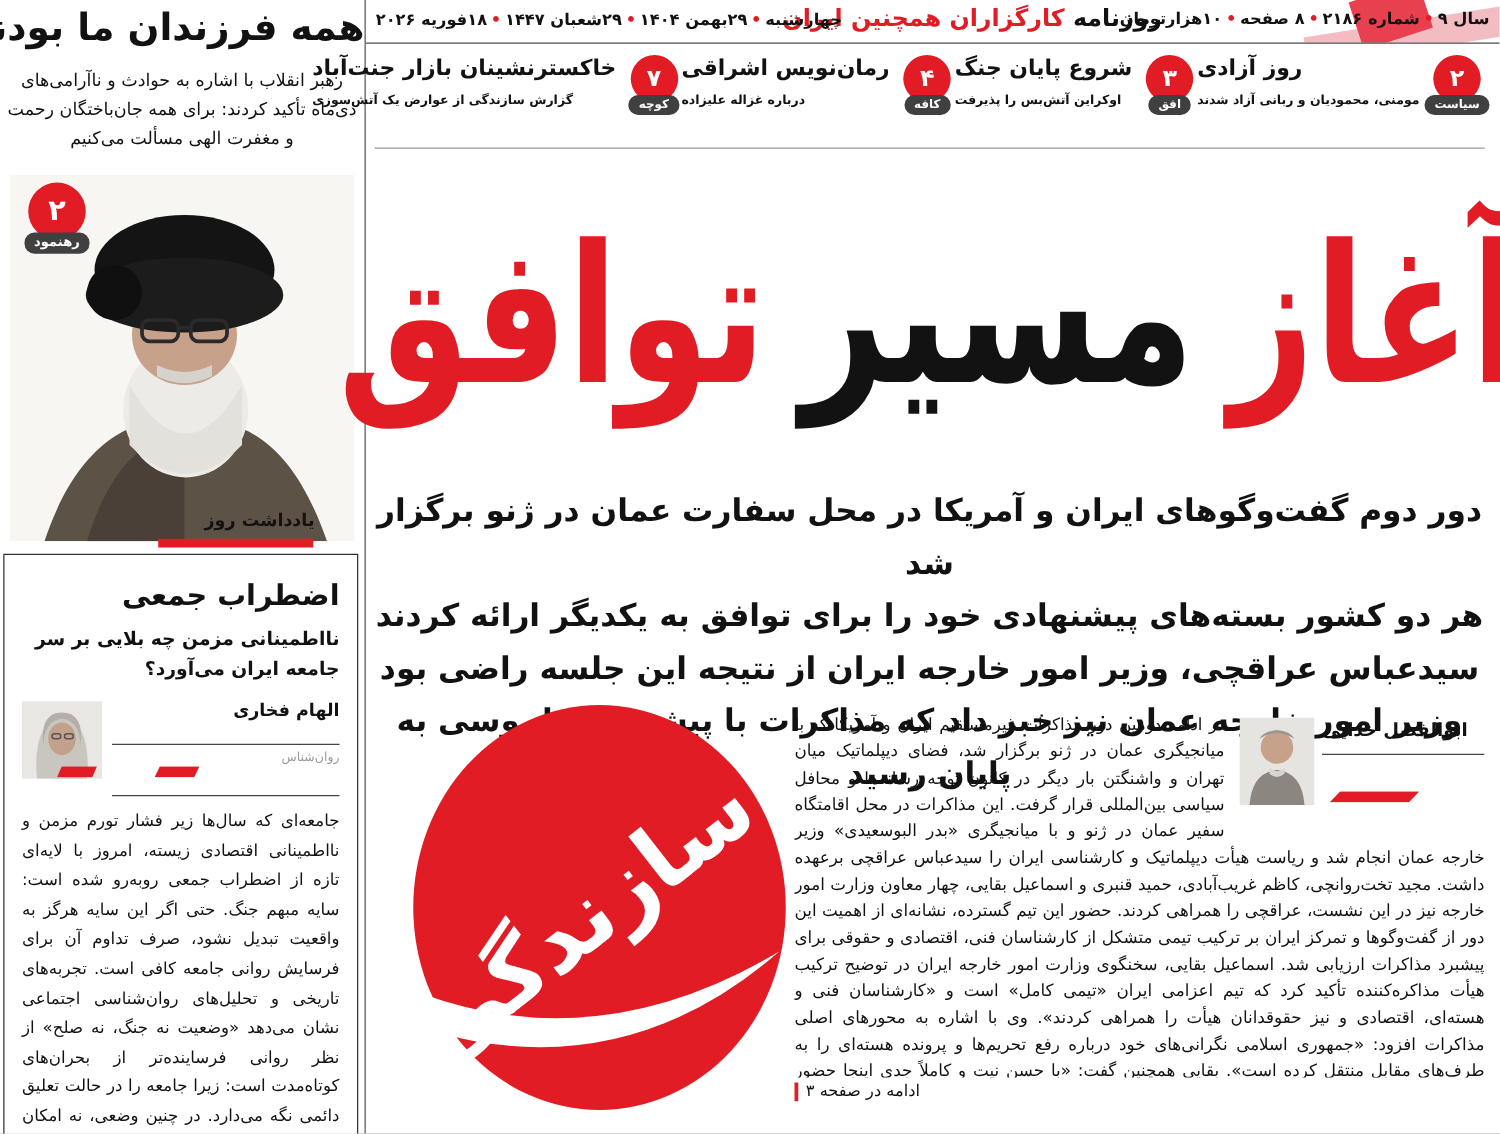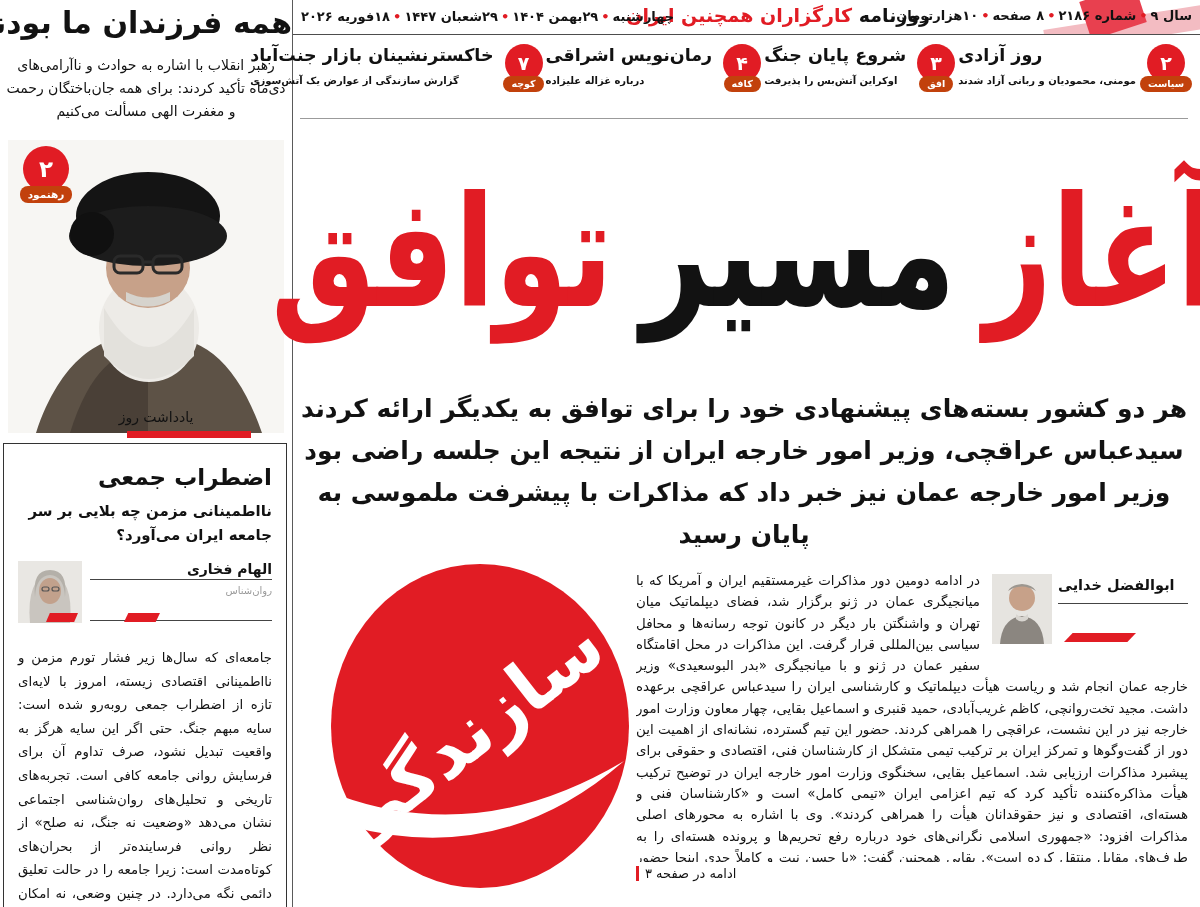--- a/index.html
+++ b/index.html
@@ -21,39 +21,39 @@
   .red-dot{color:#e11c24;margin:0 3px;font-weight:bold;}
   
   .navbar{position:absolute;left:300px;top:44px;width:888px;height:72px;display:flex;justify-content:space-between;align-items:flex-start;}
   .nav-item{display:flex;gap:8px;}
   .nav-text{text-align:left;padding-top:1px;}
   .nav-title{font-size:17.5px;font-weight:bold;white-space:nowrap;}
   .nav-sub{font-size:10px;font-weight:bold;margin-top:10px;white-space:nowrap;}
   .badge{display:flex;flex-direction:column;align-items:center;width:44px;flex:0 0 auto;}
   .badge-circle{width:38px;height:38px;border-radius:50%;background:#e11c24;color:#fff;display:flex;
                 align-items:center;justify-content:center;font-size:19px;font-weight:bold;}
-  .badge-pill{background:#c2410c;color:#fff;font-size:9.5px;line-height:1;padding:3px 8px;border-radius:8px;margin-top:-6px;font-weight:bold;}
+  .badge-pill{background:#404040;color:#fff;font-size:9.5px;line-height:1;padding:3px 8px;border-radius:8px;margin-top:-6px;font-weight:bold;}
   
   .lead-title{position:absolute;left:0;top:5px;width:292px;text-align:center;font-size:30px;font-weight:bold;white-space:nowrap;}
   .lead-sub{position:absolute;left:6px;top:54px;width:280px;text-align:center;font-size:14px;font-weight:normal;line-height:23px;}
   .lead-photo{position:absolute;left:8px;top:140px;width:276px;height:293px;}
   .lead-badge{position:absolute;left:20px;top:146px;display:flex;flex-direction:column;align-items:center;width:52px;z-index:2;}
   .lead-badge .badge-circle{width:46px;height:46px;font-size:23px;}
   .lead-badge .badge-pill{font-size:10.5px;}
   
-  .note-label{position:absolute;left:60px;top:409px;width:192px;text-align:center;font-size:14px;font-weight:normal;}
+  .note-label{position:absolute;left:60px;top:409px;width:192px;text-align:right;font-size:14px;font-weight:bold;}
   .note-redbar{position:absolute;left:127px;top:431px;width:124px;height:7px;background:#e11c24;}
   .note-box{position:absolute;left:3px;top:443px;width:284px;height:584px;border:1px solid #333;
             box-sizing:border-box;padding:12px 14px 0;overflow:hidden;background:#fff;}
   .note-title{font-size:23px;font-weight:bold;text-align:right;margin-top:8px;}
   .note-sub{font-size:15px;font-weight:bold;line-height:24px;text-align:right;margin-top:9px;}
   .author-block{position:relative;height:72px;margin-top:14px;}
   .author-photo{position:absolute;left:0;top:0;width:64px;height:62px;}
   .author-text{margin-left:72px;text-align:right;}
-  .author-name{font-size:14px;font-weight:bold;padding-bottom:2px;border-bottom:1px solid #444;}
+  .author-name{font-size:14px;font-weight:bold;padding-bottom:18px;border-bottom:1px solid #444;}
   .author-role{font-size:10px;color:#9a9a9a;padding:5px 0 24px;border-bottom:1px solid #444;}
   .flag{position:absolute;height:9px;background:#e11c24;clip-path:polygon(12% 0,100% 0,88% 100%,0 100%);}
   .note-body{font-size:13.3px;line-height:23.6px;text-align:justify;margin-top:13px;}
   
   .headline{position:absolute;left:300px;top:146px;width:888px;height:228px;display:flex;
             align-items:center;justify-content:center;gap:28px;}
   .hw{font-size:118px;font-weight:bold;transform:scaleY(1.3);transform-origin:center 68%;letter-spacing:-2px;white-space:nowrap;}
   .hw-red{color:#e11c24;}
   .deck{position:absolute;left:300px;top:388px;width:888px;text-align:center;font-size:25px;font-weight:bold;line-height:42px;}
   
@@ -161,20 +161,21 @@
     <div class="badge-circle">۲</div>
     <div class="badge-pill">رهنمود</div>
   </div>
 
   <div class="headline">
     <span class="hw hw-red">آغاز</span>
     <span class="hw">مسیر</span>
     <span class="hw hw-red">توافق</span>
   </div>
   <div class="deck">
+    <div>دور دوم گفت‌وگوهای ایران و آمریکا در محل سفارت عمان در ژنو برگزار شد</div>
     <div>هر دو کشور بسته‌های پیشنهادی خود را برای توافق به یکدیگر ارائه کردند</div>
     <div>سیدعباس عراقچی، وزیر امور خارجه ایران از نتیجه این جلسه راضی بود</div>
     <div>وزیر امور خارجه عمان نیز خبر داد که مذاکرات با پیشرفت ملموسی به پایان رسید</div>
   </div>
 
   <div class="note-label">یادداشت روز</div>
   <div class="note-redbar"></div>
   <div class="note-box">
     <div class="note-title">اضطراب جمعی</div>
     <div class="note-sub">نااطمینانی مزمن چه بلایی بر سر جامعه ایران می‌آورد؟</div>

